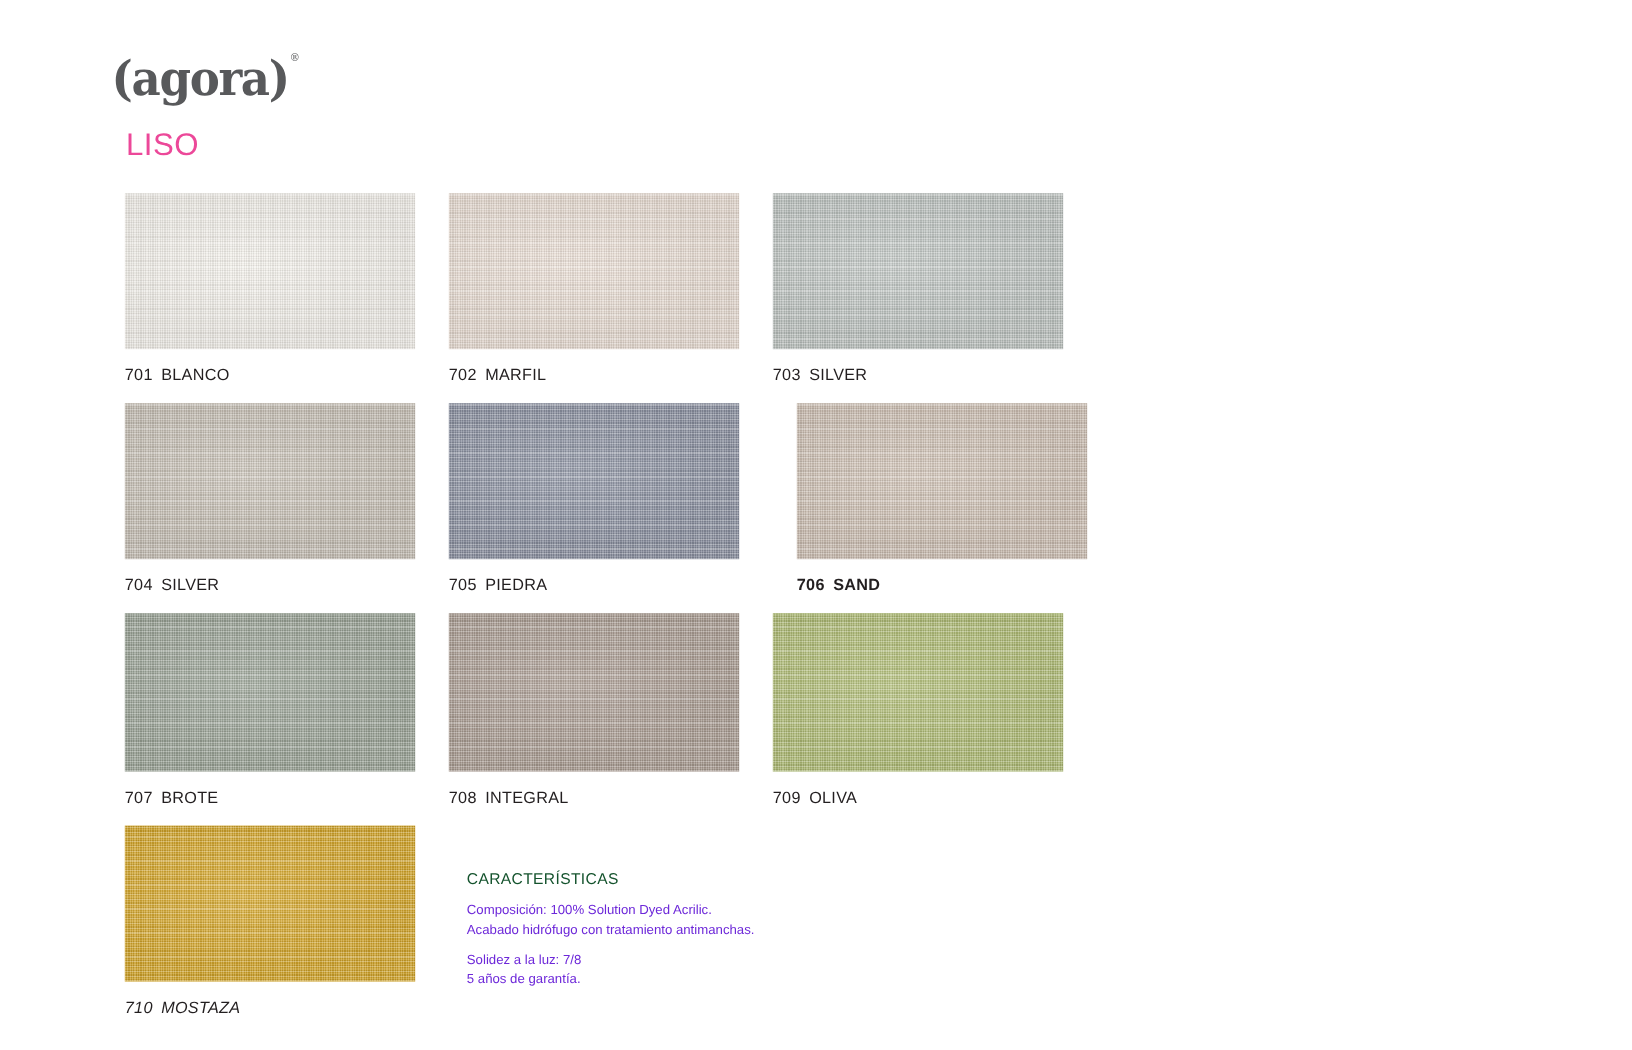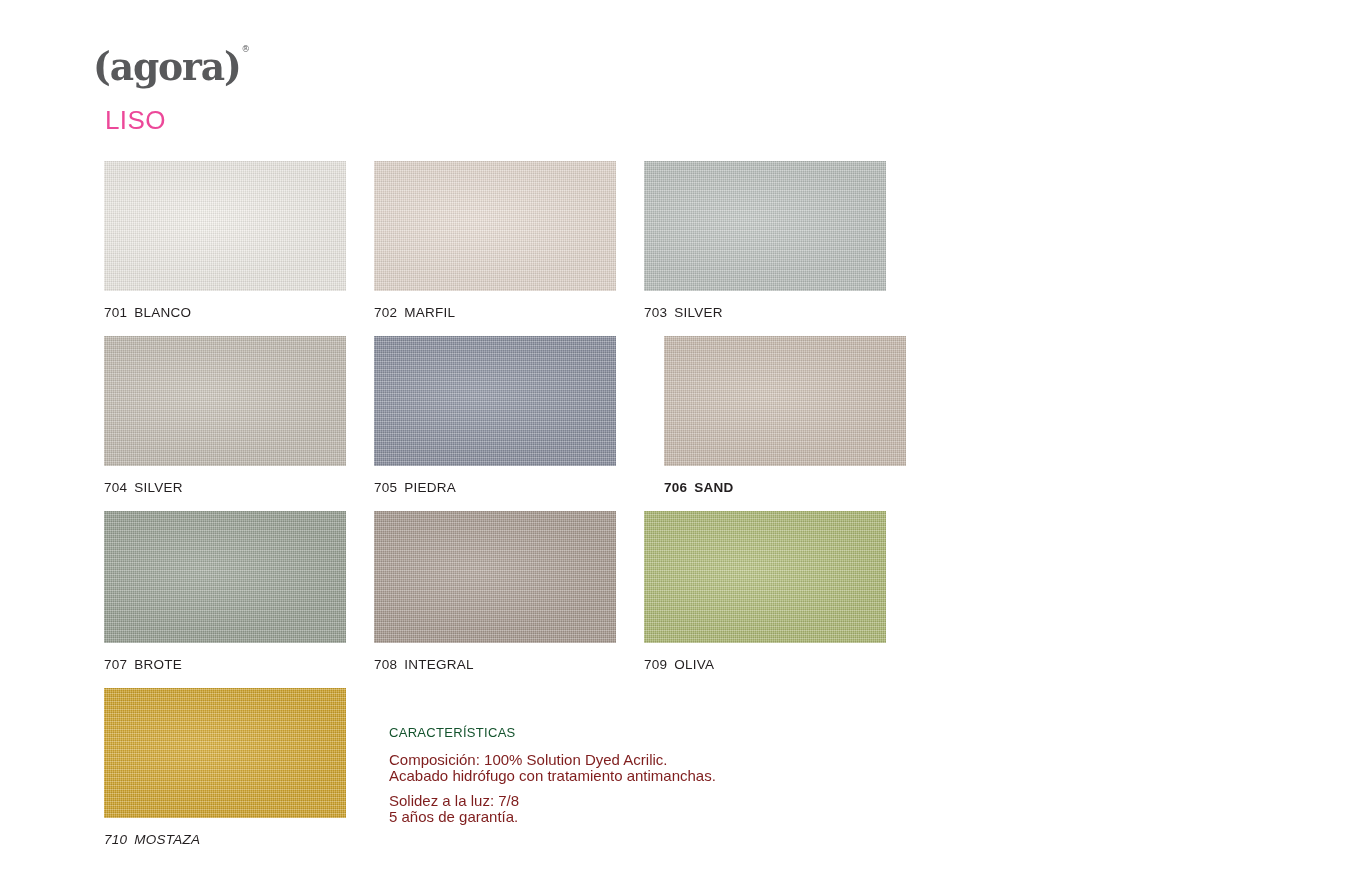--- a/index.html
+++ b/index.html
@@ -134,23 +134,23 @@
     letter-spacing: 0.3px;
     color: #14532d;
     margin-bottom: 13px;
     line-height: 1;
   }
   .char-group {
     margin-bottom: 10px;
   }
   .char-line {
     font-family: "Liberation Sans", sans-serif;
-    font-size: 15px;
+    font-size: 11px;
     line-height: 15.5px;
-    color: #7f1d1d;
+    color: #6d28d9;
     white-space: nowrap;
   }
 </style>
 </head>
 <body>
 
 <div id="brand-header">
   <span id="logo-wordmark"><span>(agora)</span><span id="logo-trademark">®</span></span>
 </div>
 

